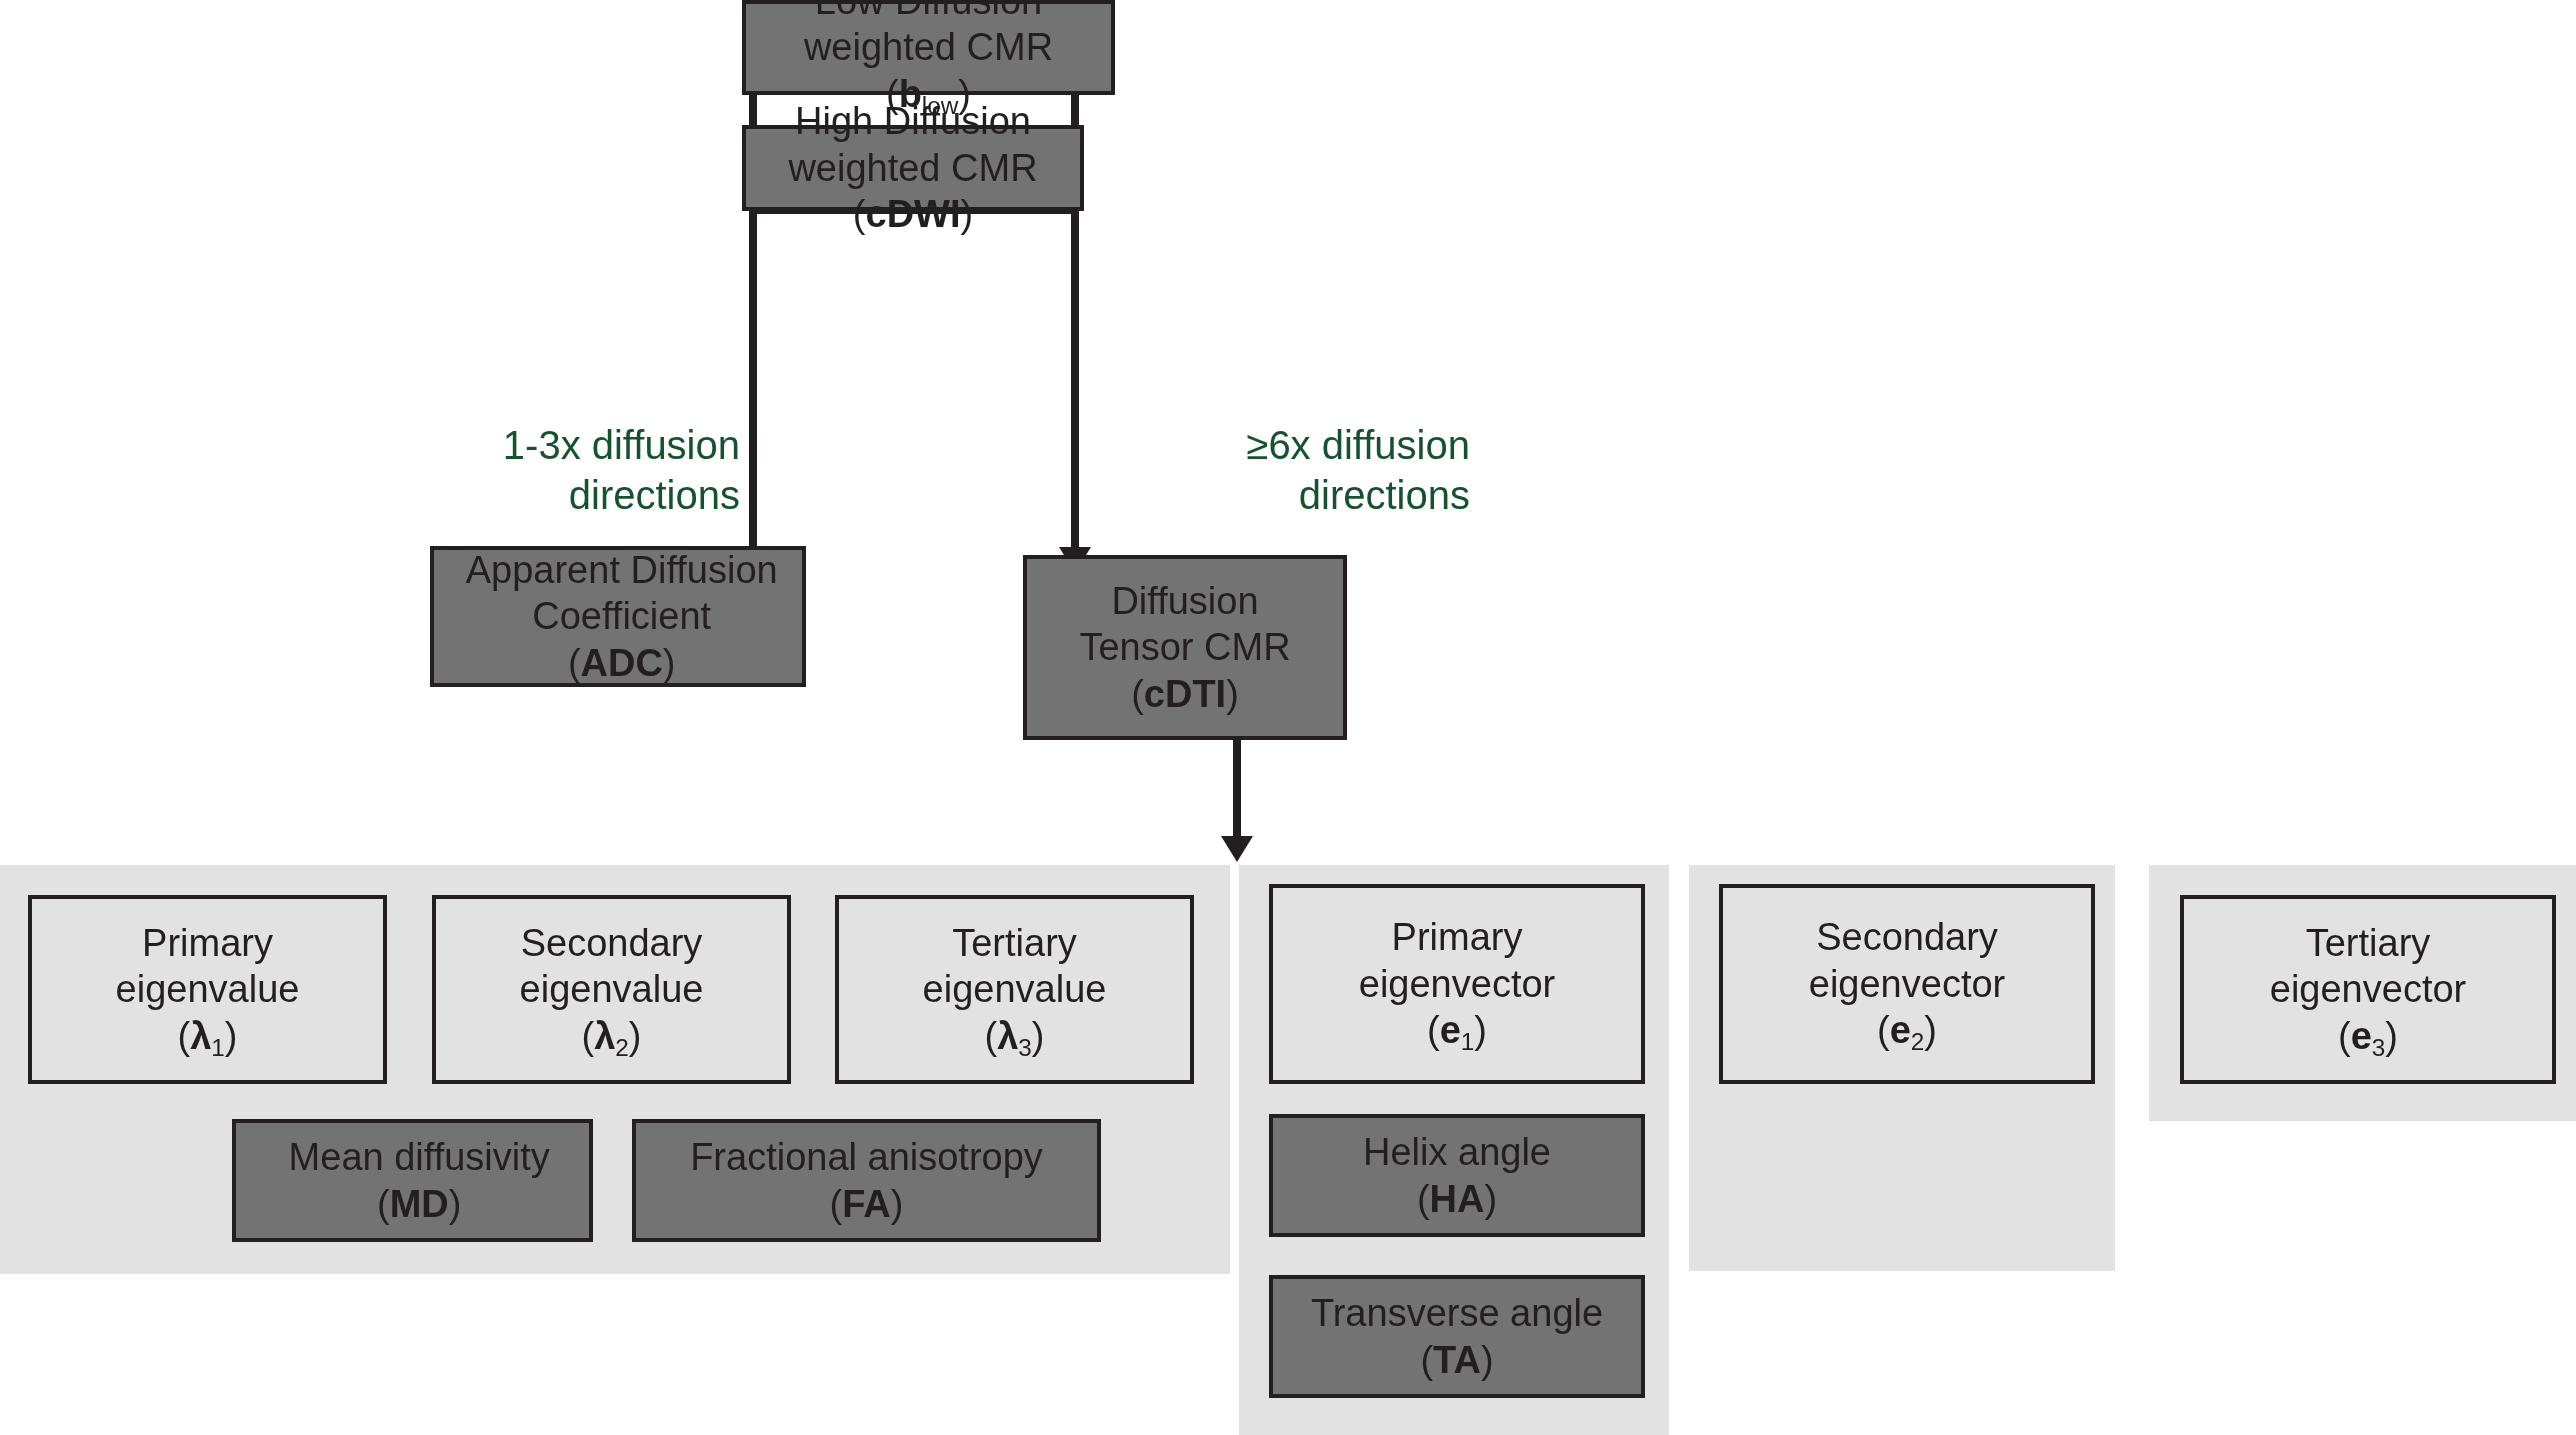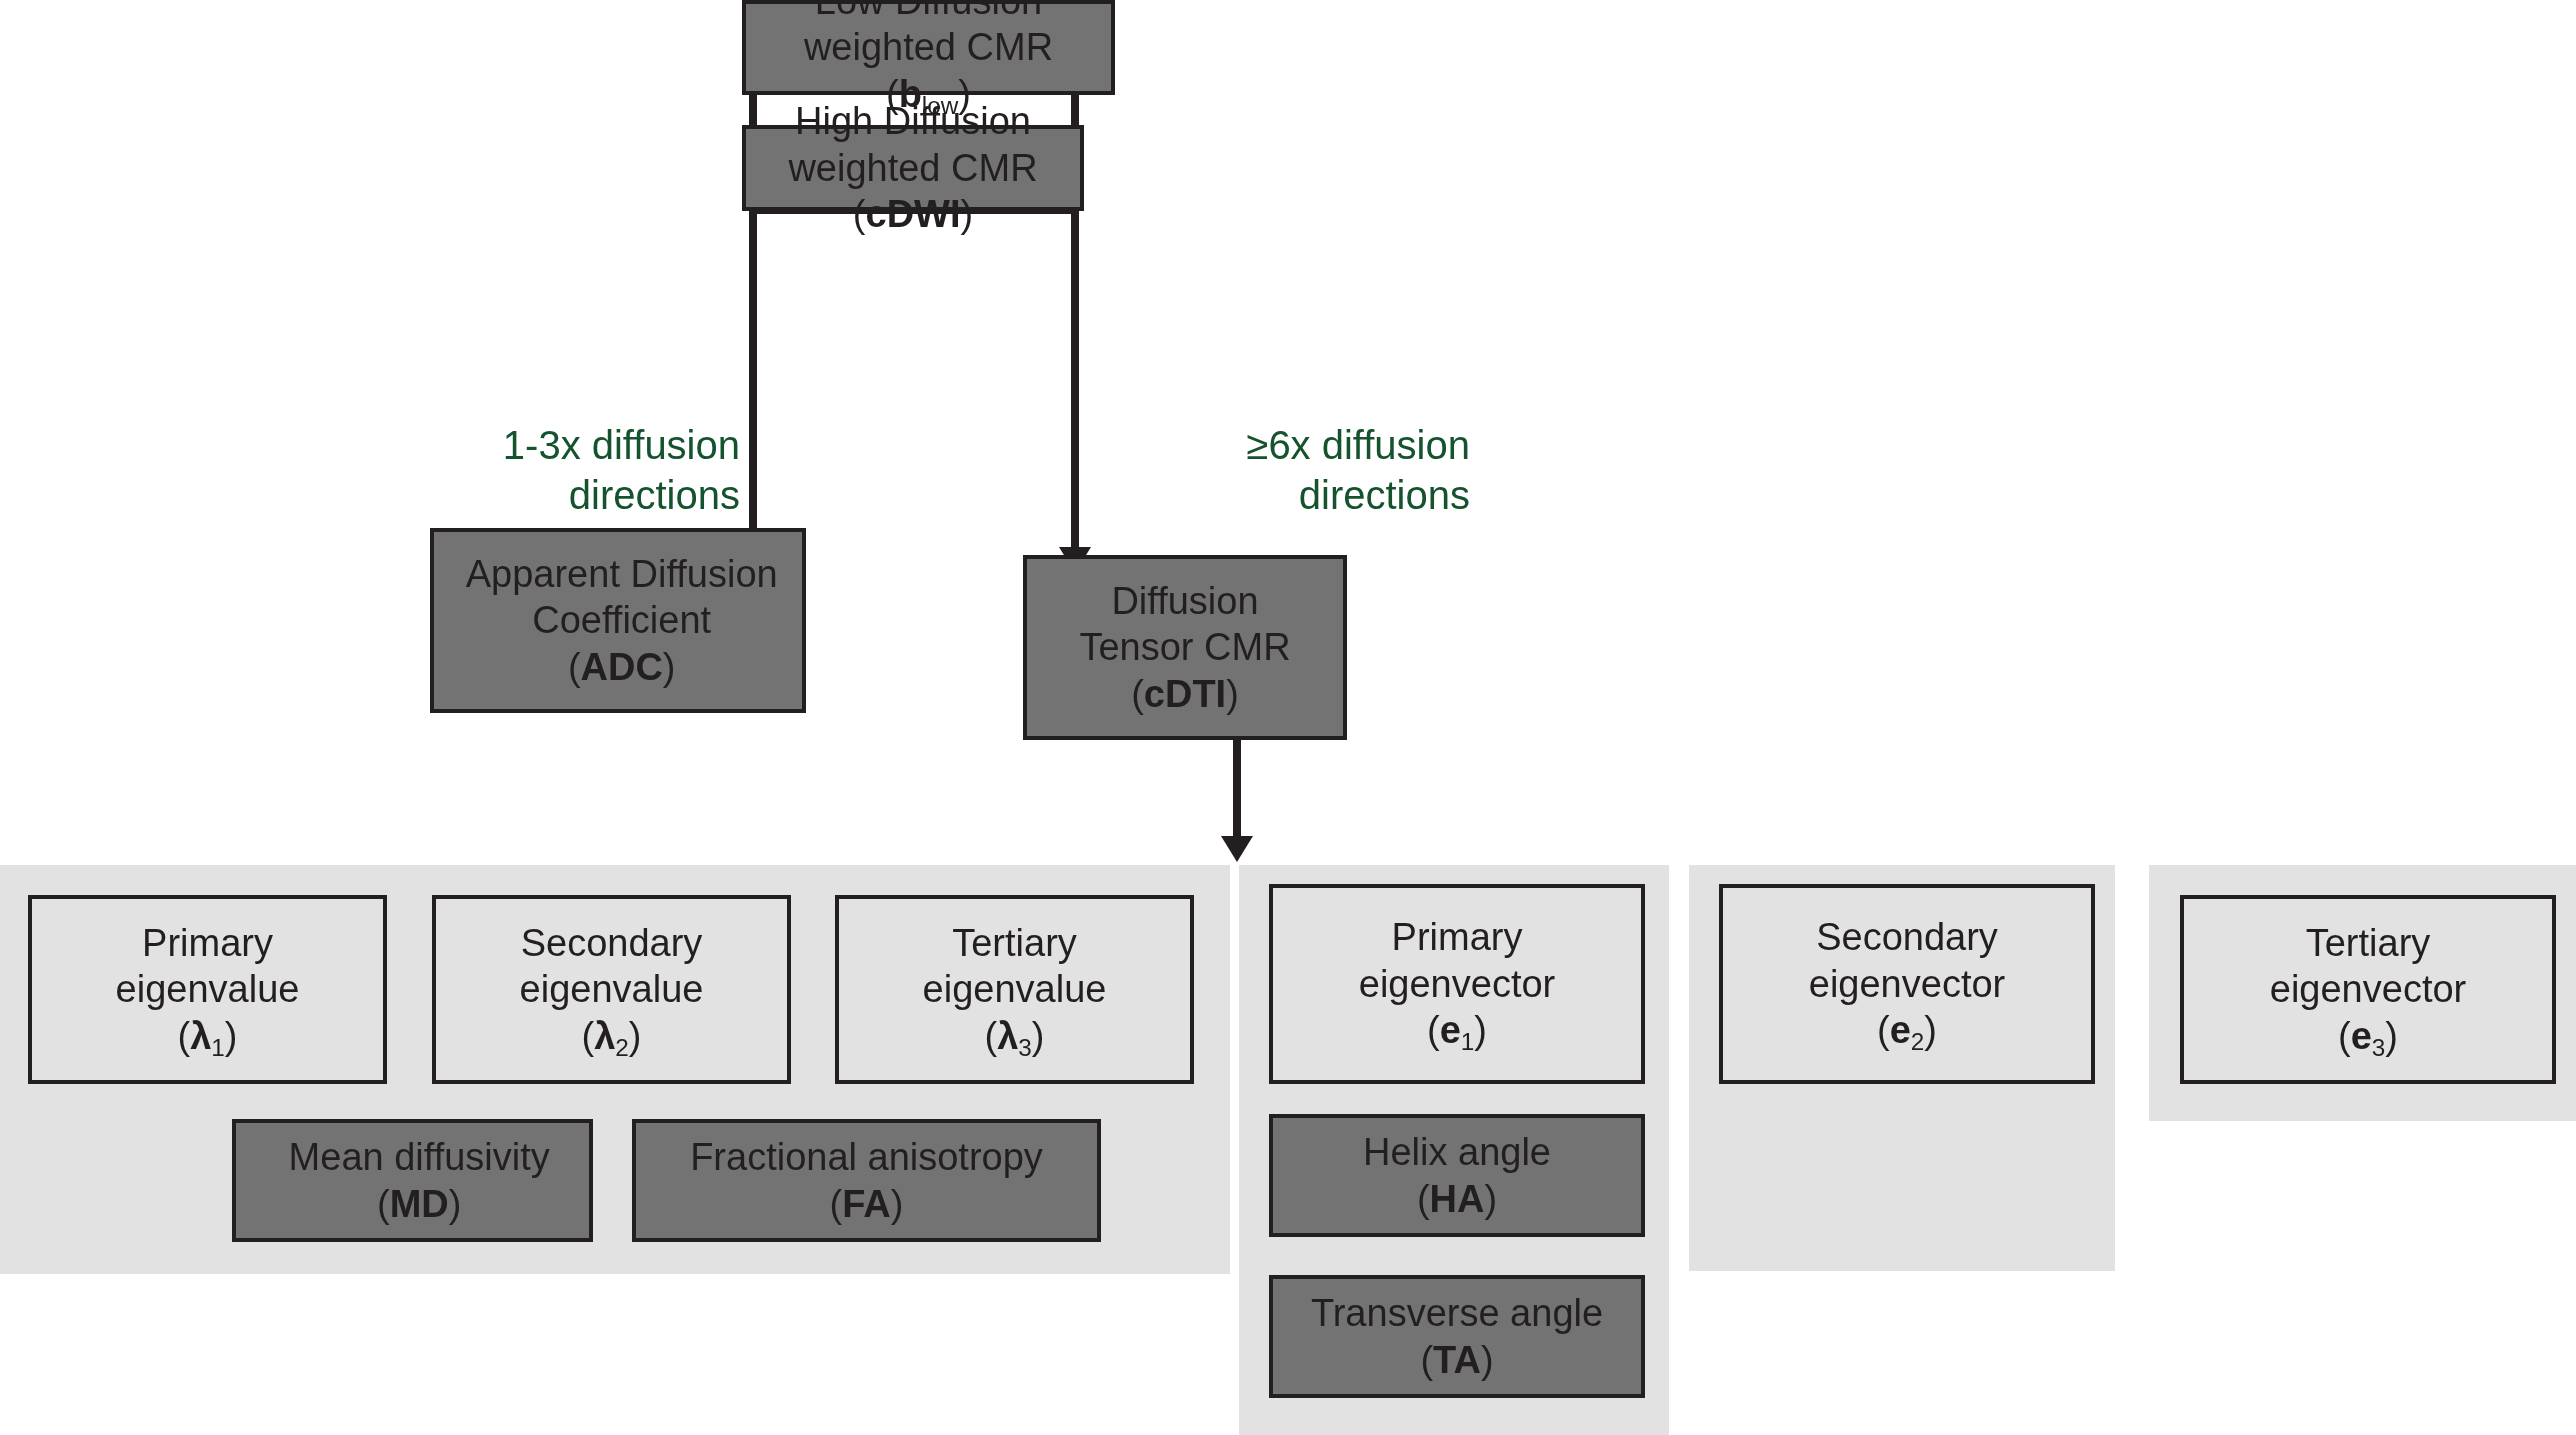--- a/index.html
+++ b/index.html
@@ -108,21 +108,21 @@
   </div>
 
   <div class="box white" style="left:742px;top:125px;width:342px;height:86px;">
     <span class="txt">
       <span>High Diffusion</span><br>
       <span>weighted CMR</span><br>
       <span><span>(</span><span class="bold">cDWI</span><span>)</span></span>
     </span>
   </div>
 
-  <div class="box white" style="left:430px;top:528px;width:376px;height:185px;padding-left:16px;">
+  <div class="box white" style="left:430px;top:546px;width:376px;height:141px;padding-left:16px;">
     <span class="txt">
       <span>Apparent Diffusion</span><br>
       <span>Coefficient</span><br>
       <span><span>(</span><span class="bold">ADC</span><span>)</span></span>
     </span>
   </div>
 
   <div class="box white" style="left:1023px;top:555px;width:324px;height:185px;">
     <span class="txt">
       <span>Diffusion</span><br>

